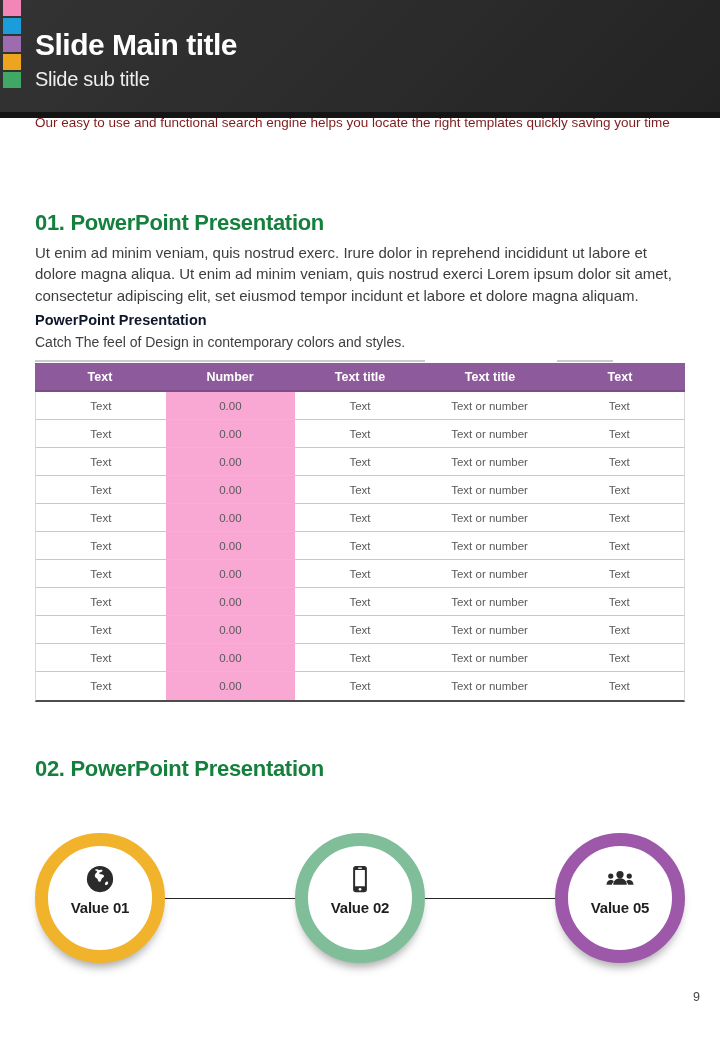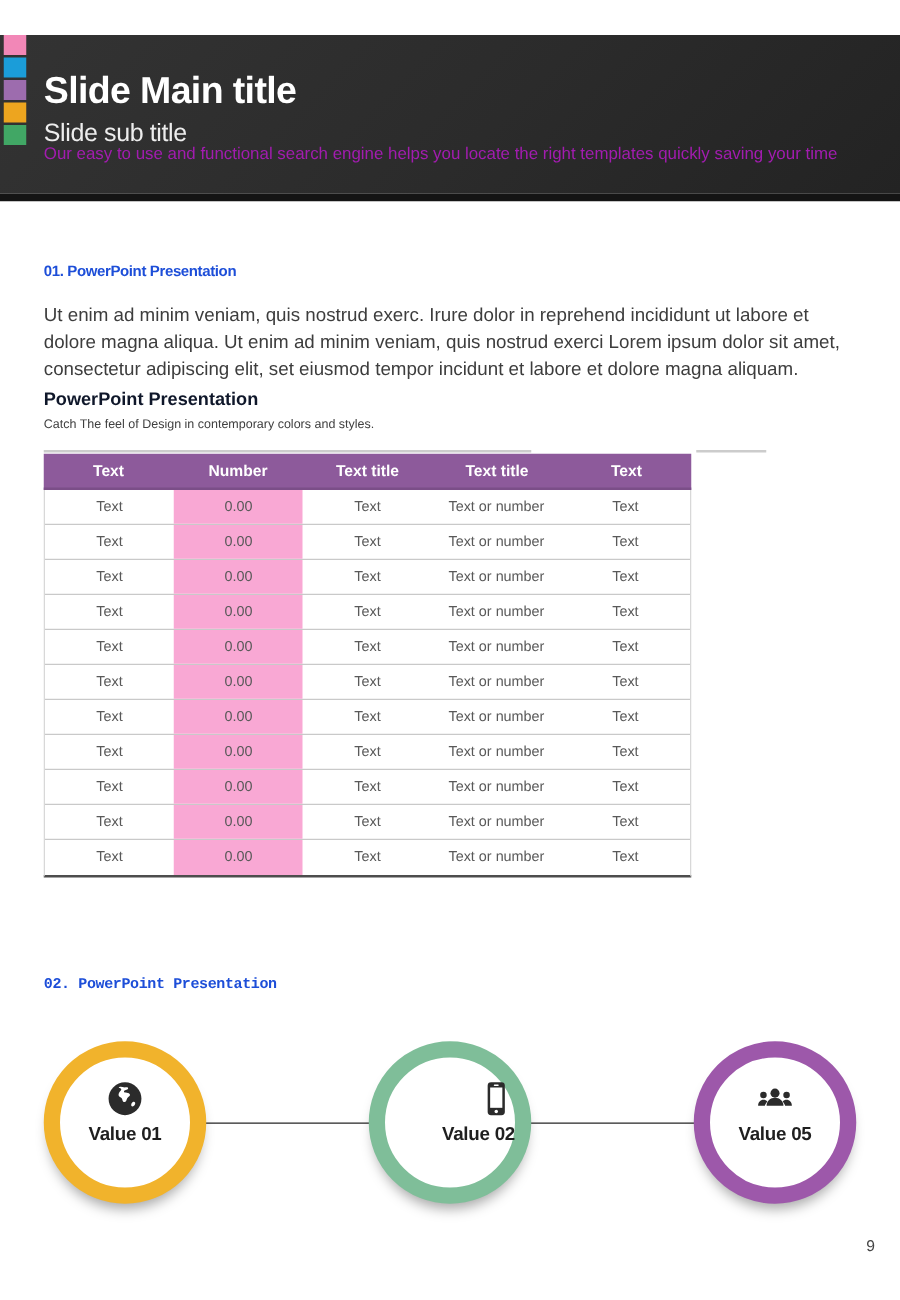--- a/index.html
+++ b/index.html
@@ -1,50 +1,50 @@
 <!DOCTYPE html>
 <html><head>
 <meta charset="utf-8">
 <style>
   * { margin:0; padding:0; box-sizing:border-box; }
   html,body { background:#e9e9e9; }
   body { font-family:"Liberation Sans", sans-serif; }
   .page { position:relative; width:720px; height:1040px; background:#ffffff; overflow:hidden; margin:0 auto; }
 
   
-  .header { position:absolute; left:0; top:0; width:720px; height:133px;
+  .header { position:absolute; left:0; top:0; width:720px; height:118px;
             background:linear-gradient(135deg,#333333 0%,#2b2b2b 55%,#232323 100%);
-            border-bottom:6px solid #141414;margin-top:28px; }
+            border-bottom:6px solid #141414; }
   .tab-stack { position:absolute; left:3px; top:0; width:18px; }
   .tab-sq { width:18px; height:16px; margin-bottom:2px; }
   .main-title { position:absolute; left:35px; top:28px; font-size:30px; font-weight:bold;
                 color:#ffffff; letter-spacing:-0.5px; }
   .sub-title { position:absolute; left:35px; top:68px; font-size:20px; font-weight:normal;
                color:#ededed; letter-spacing:-0.3px; }
 
   
   .intro { position:absolute; left:35px; top:112px; width:655px; font-size:13.5px;
-           line-height:21px; color:#a21caf; }
-
-  
-  .sec-heading { position:absolute; left:35px; font-size:12px; font-weight:bold; color:#1d4ed8;
+           line-height:21px; color:#7f1d1d; }
+
+  
+  .sec-heading { position:absolute; left:35px; font-size:22px; font-weight:bold; color:#15803d;
                  letter-spacing:-0.3px; }
   .sec1-heading { top:210px; }
   .sec1-body { position:absolute; left:35px; top:242px; width:652px; font-size:15px;
                line-height:21.3px; color:#3d3d3d; }
   .sub-heading { position:absolute; left:35px; top:312px; font-size:14.5px; font-weight:bold;
                  color:#0f172a; }
-  .caption { position:absolute; left:35px; top:334px; font-size:10px; color:#404040; }
-  .sec2-heading { top:780px;font-family:Liberation Mono, monospace; }
+  .caption { position:absolute; left:35px; top:334px; font-size:14px; color:#404040; }
+  .sec2-heading { top:756px; }
   .sec2-body { position:absolute; left:35px; top:783px; width:652px; font-size:13.2px;
                line-height:21.3px; color:#3d3d3d; }
 
   
   .tbl-topline { position:absolute; top:360px; height:2px; background:#cccccc; }
-  .tbl { position:absolute; left:35px; top:363px; width:518px; }
+  .tbl { position:absolute; left:35px; top:363px; width:650px; }
   .t-head { display:flex; height:29px; background:#8d5a9b; border-bottom:2px solid #7b4e88; }
   .th { flex:0 0 20%; display:flex; align-items:center; justify-content:center;
         color:#ffffff; font-size:12.5px; font-weight:bold; }
   .t-body { border-left:1px solid #d8d8d8; border-right:1px solid #d8d8d8;
             border-bottom:2px solid #4d4d4d; }
   .tr { display:flex; height:28px; background:#ffffff; border-bottom:1px solid #c9c9c9; }
   .tr:last-child { border-bottom:none; }
   .td { flex:0 0 20%; display:flex; align-items:center; justify-content:center;
         font-size:11.5px; color:#595959; }
   .td.num { background:#f9a8d4; }
@@ -192,21 +192,21 @@
               <svg viewBox="0 0 24 24">
                 <circle cx="12" cy="12" r="10.5" fill="#2b2b2b"></circle>
                 <path fill="#ffffff" d="M8.1 4.6c1.2-.6 2.2-.2 3.1.1.9.3 2.1-.4 2.7.3.4.5-.3 1-.9 1.3-.7.3-1.7.4-1.7 1.1 0 .8 1.2.6 1.9.8.8.2 1.9.4 2 1.3.1.8-.8 1.2-1.4 1.7-.6.5-.7 1.4-1 2.1-.3.7-1.3 1.1-1.9.6-.6-.4-.5-1.4-.9-2-.4-.7-1.5-.8-1.9-1.6-.4-.8-.2-1.8.3-2.5.4-.7 1.3-1.1 1.2-1.9 0-.6-1-.7-1.5-1-.1-.1-.1-.2 0-.3z"></path>
                 <path fill="#ffffff" d="M17 14.1c.5-.3 1.3-.2 1.5.4.2.7-.3 1.5-.8 2-.4.4-1.2.6-1.6.1-.4-.8.1-2 .9-2.5z"></path>
               </svg>
             </div>
             <div class="vlabel">Value 01</div>
           </div>
         </div>
         <div class="vitem">
-          <div class="vcircle" style="border-color: rgb(127, 190, 153); align-items: flex-end;">
+          <div class="vcircle" style="border-color: rgb(127, 190, 153);">
             <div class="vicon">
               <svg viewBox="0 0 24 24">
                 <rect x="6.5" y="1.5" width="11" height="21" rx="2.2" fill="#2b2b2b"></rect>
                 <rect x="8.1" y="4.8" width="7.8" height="13" fill="#ffffff"></rect>
                 <rect x="10.4" y="2.8" width="3.2" height="1" rx="0.5" fill="#ffffff"></rect>
                 <circle cx="12" cy="20.2" r="1.1" fill="#ffffff"></circle>
               </svg>
             </div>
             <div class="vlabel">Value 02</div>
           </div>

